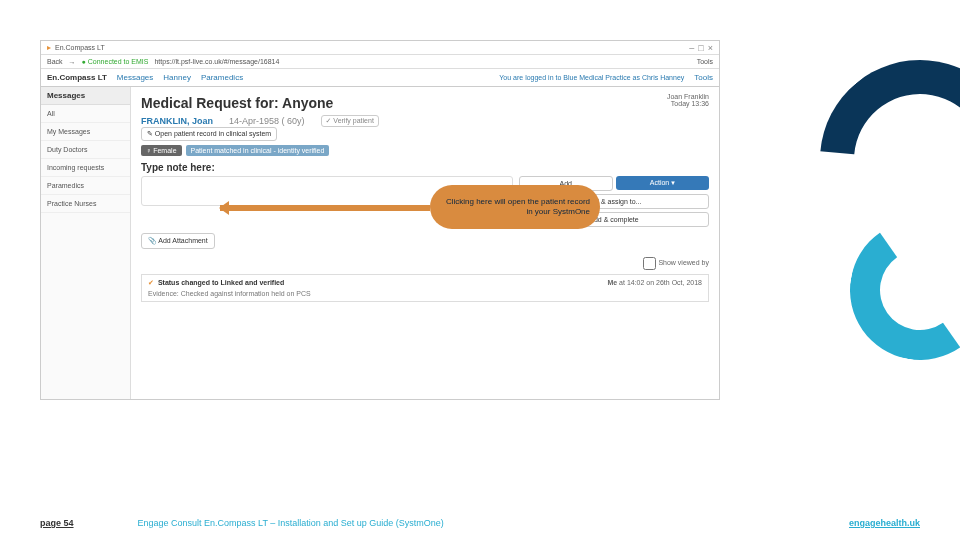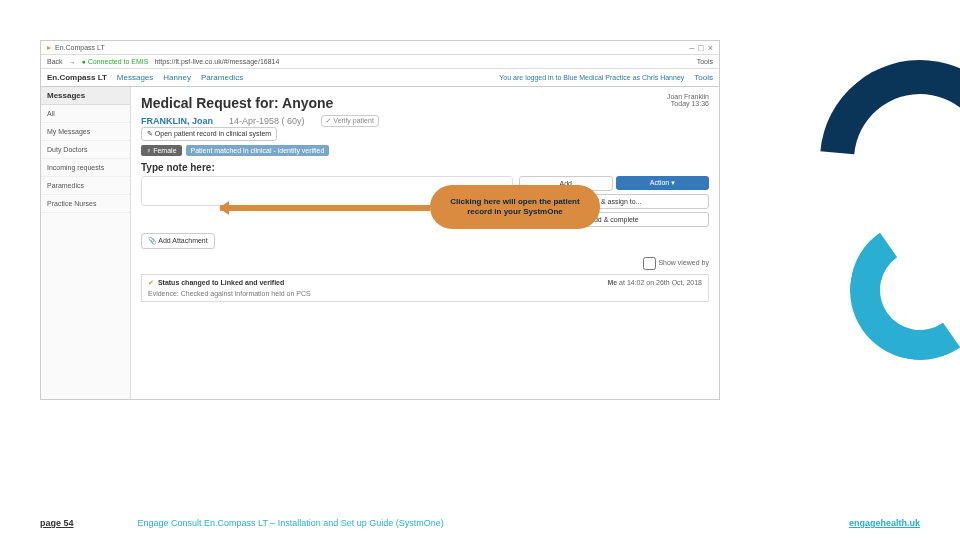--- a/index.html
+++ b/index.html
@@ -41,21 +41,21 @@
 .act-primary { background: #3579b8; color: #fff; border: none; }
 .attach-btn { border: 1px solid #ccc; border-radius: 3px; padding: 3px 6px; font-size: 7px; background: #fff; display: inline-block; margin-top: 6px; }
 .show-viewed { text-align: right; font-size: 7px; color: #666; margin-top: 8px; }
 .show-viewed input { vertical-align: middle; margin-right: 2px; }
 .status-box { border: 1px solid #ddd; margin-top: 4px; padding: 4px 6px; font-size: 7px; }
 .status-box .top { display: flex; }
 .status-box .chk { color: #e69138; margin-right: 4px; }
 .status-box .right { margin-left: auto; color: #666; }
 .status-box .evidence { color: #777; margin-top: 3px; }
 .user-info { position: absolute; right: 10px; top: 6px; text-align: right; font-size: 7px; color: #666; }
-.callout { position: absolute; left: 430px; top: 185px; width: 170px; height: 44px; background: #d98b3f; border-radius: 22px; display: flex; align-items: center; justify-content: center; text-align: center; font-size: 8px; color: #0a2540; font-weight: bold; padding: 4px 10px; line-height: 1.2; z-index: 10; }
+.callout { position: absolute; left: 430px; top: 185px; width: 170px; height: 44px; background: #d98b3f; border-radius: 22px; display: flex; align-items: center; justify-content: center; text-align: right; font-size: 8px; color: #0a2540; font-weight: normal; padding: 4px 10px; line-height: 1.2; z-index: 10; }
 .arrow { position: absolute; left: 220px; top: 205px; width: 210px; height: 6px; background: #d98b3f; z-index: 9; }
 .arrow::before { content: ''; position: absolute; left: -8px; top: -4px; border: 7px solid transparent; border-right: 10px solid #d98b3f; }
 .logo-e { position: absolute; right: -80px; top: 60px; width: 220px; height: 220px; }
 .logo-top { position: absolute; width: 200px; height: 200px; border: 34px solid #0a3558; border-radius: 50%; border-left-color: transparent; border-bottom-color: transparent; transform: rotate(-40deg); }
 .logo-bot { position: absolute; top: 160px; left: 30px; width: 140px; height: 140px; border: 30px solid #2aaed1; border-radius: 50%; border-top-color: transparent; border-right-color: transparent; transform: rotate(10deg); }
 .footer { position: absolute; bottom: 12px; left: 0; width: 960px; display: flex; align-items: flex-end; padding: 0 40px; font-size: 9px; }
 .footer .page { color: #333; font-weight: bold; text-decoration: underline; margin-right: 20px; }
 .footer .doc-title { color: #2aaed1; padding-left: 44px; }
 .footer .website { margin-left: auto; color: #2aaed1; font-weight: bold; text-decoration: underline; }
 </style>

